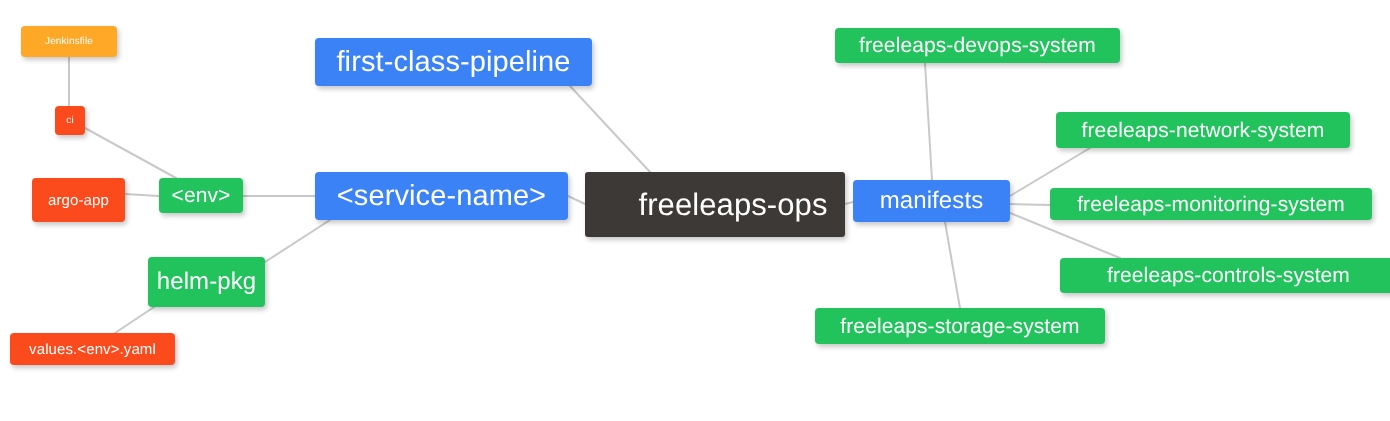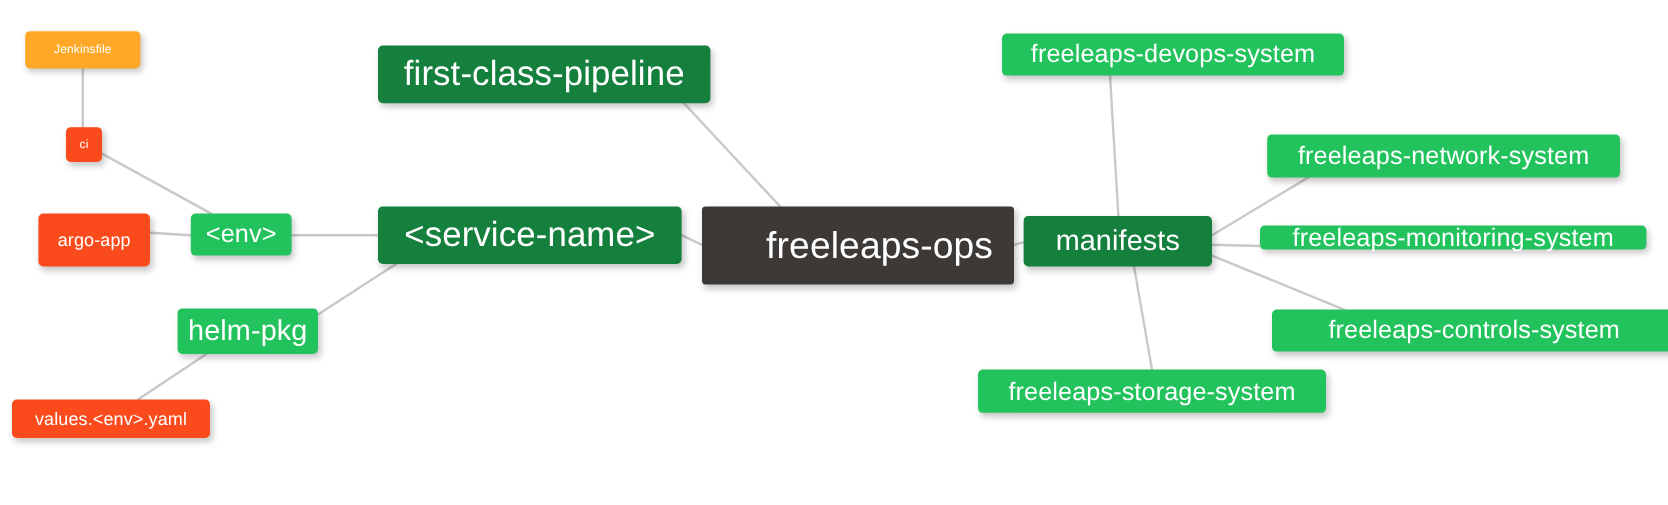--- a/index.html
+++ b/index.html
@@ -34,21 +34,21 @@
     box-shadow:2px 3px 5px rgba(0,0,0,0.22);
     text-rendering:geometricPrecision;
     -webkit-font-smoothing:antialiased;
   }
   .n-root{
     background:#3d3936;
     font-size:31px;
     border-radius:3px;
     padding-left:36px;
   }
-  .n-blue{ background:#15803d; }
+  .n-blue{ background:#3b82f6; }
   .n-green{ background:#22c35d; }
   .n-orange{ background:#ffa827; }
   .n-red{ background:#fb4a1c; }
 
   .sz-xl{ font-size:29px; }
   .sz-lg{ font-size:24px; }
   .sz-md{ font-size:21px; }
   .sz-xs{ font-size:15px; }
   .sz-xxs{ font-size:10px; }
 </style>
@@ -78,21 +78,21 @@
       </div>
       <div class="node n-red sz-xxs" style="left: 55px; top: 106px; width: 30px; height: 29px;">
         <span>ci</span>
       </div>
       <div class="node n-red sz-xs" style="left: 32px; top: 178px; width: 93px; height: 44px;">
         <span>argo-app</span>
       </div>
       <div class="node n-green sz-md" style="left: 159px; top: 178px; width: 84px; height: 35px;">
         <span>&lt;env&gt;</span>
       </div>
-      <div class="node n-green sz-lg" style="left: 148px; top: 257px; width: 117px; height: 38px;">
+      <div class="node n-green sz-lg" style="left: 148px; top: 257px; width: 117px; height: 50px;">
         <span>helm-pkg</span>
       </div>
       <div class="node n-red sz-xs" style="left: 10px; top: 333px; width: 165px; height: 32px;">
         <span>values.&lt;env&gt;.yaml</span>
       </div>
       <div class="node n-blue sz-xl" style="left: 315px; top: 38px; width: 277px; height: 48px;">
         <span>first-class-pipeline</span>
       </div>
       <div class="node n-blue sz-xl" style="left: 315px; top: 172px; width: 253px; height: 48px;">
         <span>&lt;service-name&gt;</span>
@@ -102,21 +102,21 @@
       </div>
       <div class="node n-blue sz-lg" style="left: 853px; top: 180px; width: 157px; height: 42px;">
         <span>manifests</span>
       </div>
       <div class="node n-green sz-md" style="left: 801px; top: 28px; width: 285px; height: 35px; margin-left: 34px;">
         <span>freeleaps-devops-system</span>
       </div>
       <div class="node n-green sz-md" style="left: 1056px; top: 112px; width: 294px; height: 36px;">
         <span>freeleaps-network-system</span>
       </div>
-      <div class="node n-green sz-md" style="left: 1050px; top: 188px; width: 322px; height: 20px;">
+      <div class="node n-green sz-md" style="left: 1050px; top: 188px; width: 322px; height: 32px;">
         <span>freeleaps-monitoring-system</span>
       </div>
       <div class="node n-green sz-md" style="left: 1060px; top: 258px; width: 337px; height: 35px;">
         <span>freeleaps-controls-system</span>
       </div>
       <div class="node n-green sz-md" style="left: 815px; top: 308px; width: 290px; height: 36px;">
         <span>freeleaps-storage-system</span>
       </div>
     </div>
 </div>

